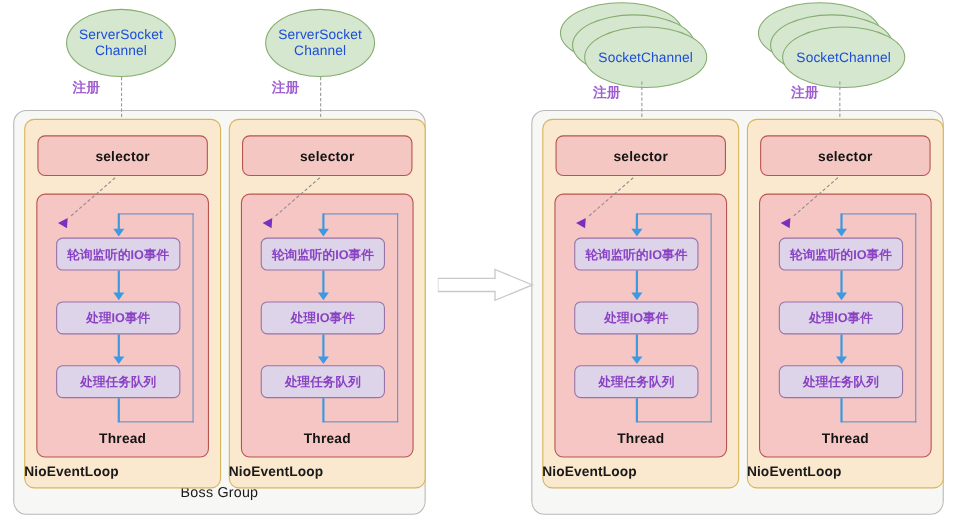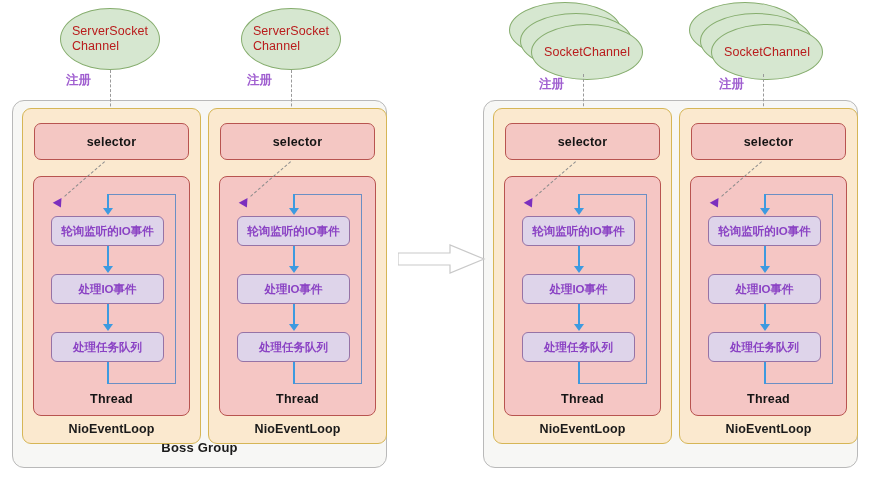--- a/index.html
+++ b/index.html
@@ -13,21 +13,22 @@
   #stage{position:absolute;left:0;top:0;width:871px;height:477px;}
   .ellipse{
     position:absolute;
     background:#d6e7d0;
     border:1.3px solid #86ad6e;
     border-radius:50%;
     box-sizing:border-box;
   }
   .ellipse.front{
     display:flex;align-items:center;justify-content:center;
-    color:#b91c1c;
+    text-align:center;
+    color:#1d4ed8;
     font-size:12.5px;
     line-height:15px;
     letter-spacing:.1px;
   }
 
   
   .reg-line{position:absolute;border-left:1.6px dashed #9a9a9a;}
   .reg-head{
     position:absolute;width:0;height:0;
     border-left:6px solid transparent;
@@ -48,36 +49,36 @@
     background:#f7f7f5;
     border:1.4px solid #b9b9b9;
     border-radius:12px;
     box-sizing:border-box;
   }
   .group-label{
     position:absolute;
     left:0;right:0;
     text-align:center;
     font-size:13px;
-    font-weight:700;
+    font-weight:400;
     color:#1a1a1a;
     letter-spacing:.2px;
   }
 
   
   .loop{
     position:absolute;
     background:#fbe9cf;
     border:1.4px solid #d6b656;
     border-radius:9px;
     box-sizing:border-box;
   }
   .loop-label{
     position:absolute;left:0;right:0;bottom:6px;
-    text-align:center;
+    text-align:left;
     font-size:12.5px;font-weight:700;color:#1a1a1a;
     letter-spacing:.1px;
   }
 
   
   .selector{
     position:absolute;
     background:#f4c7c3;
     border:1.3px solid #b85450;
     border-radius:7px;

